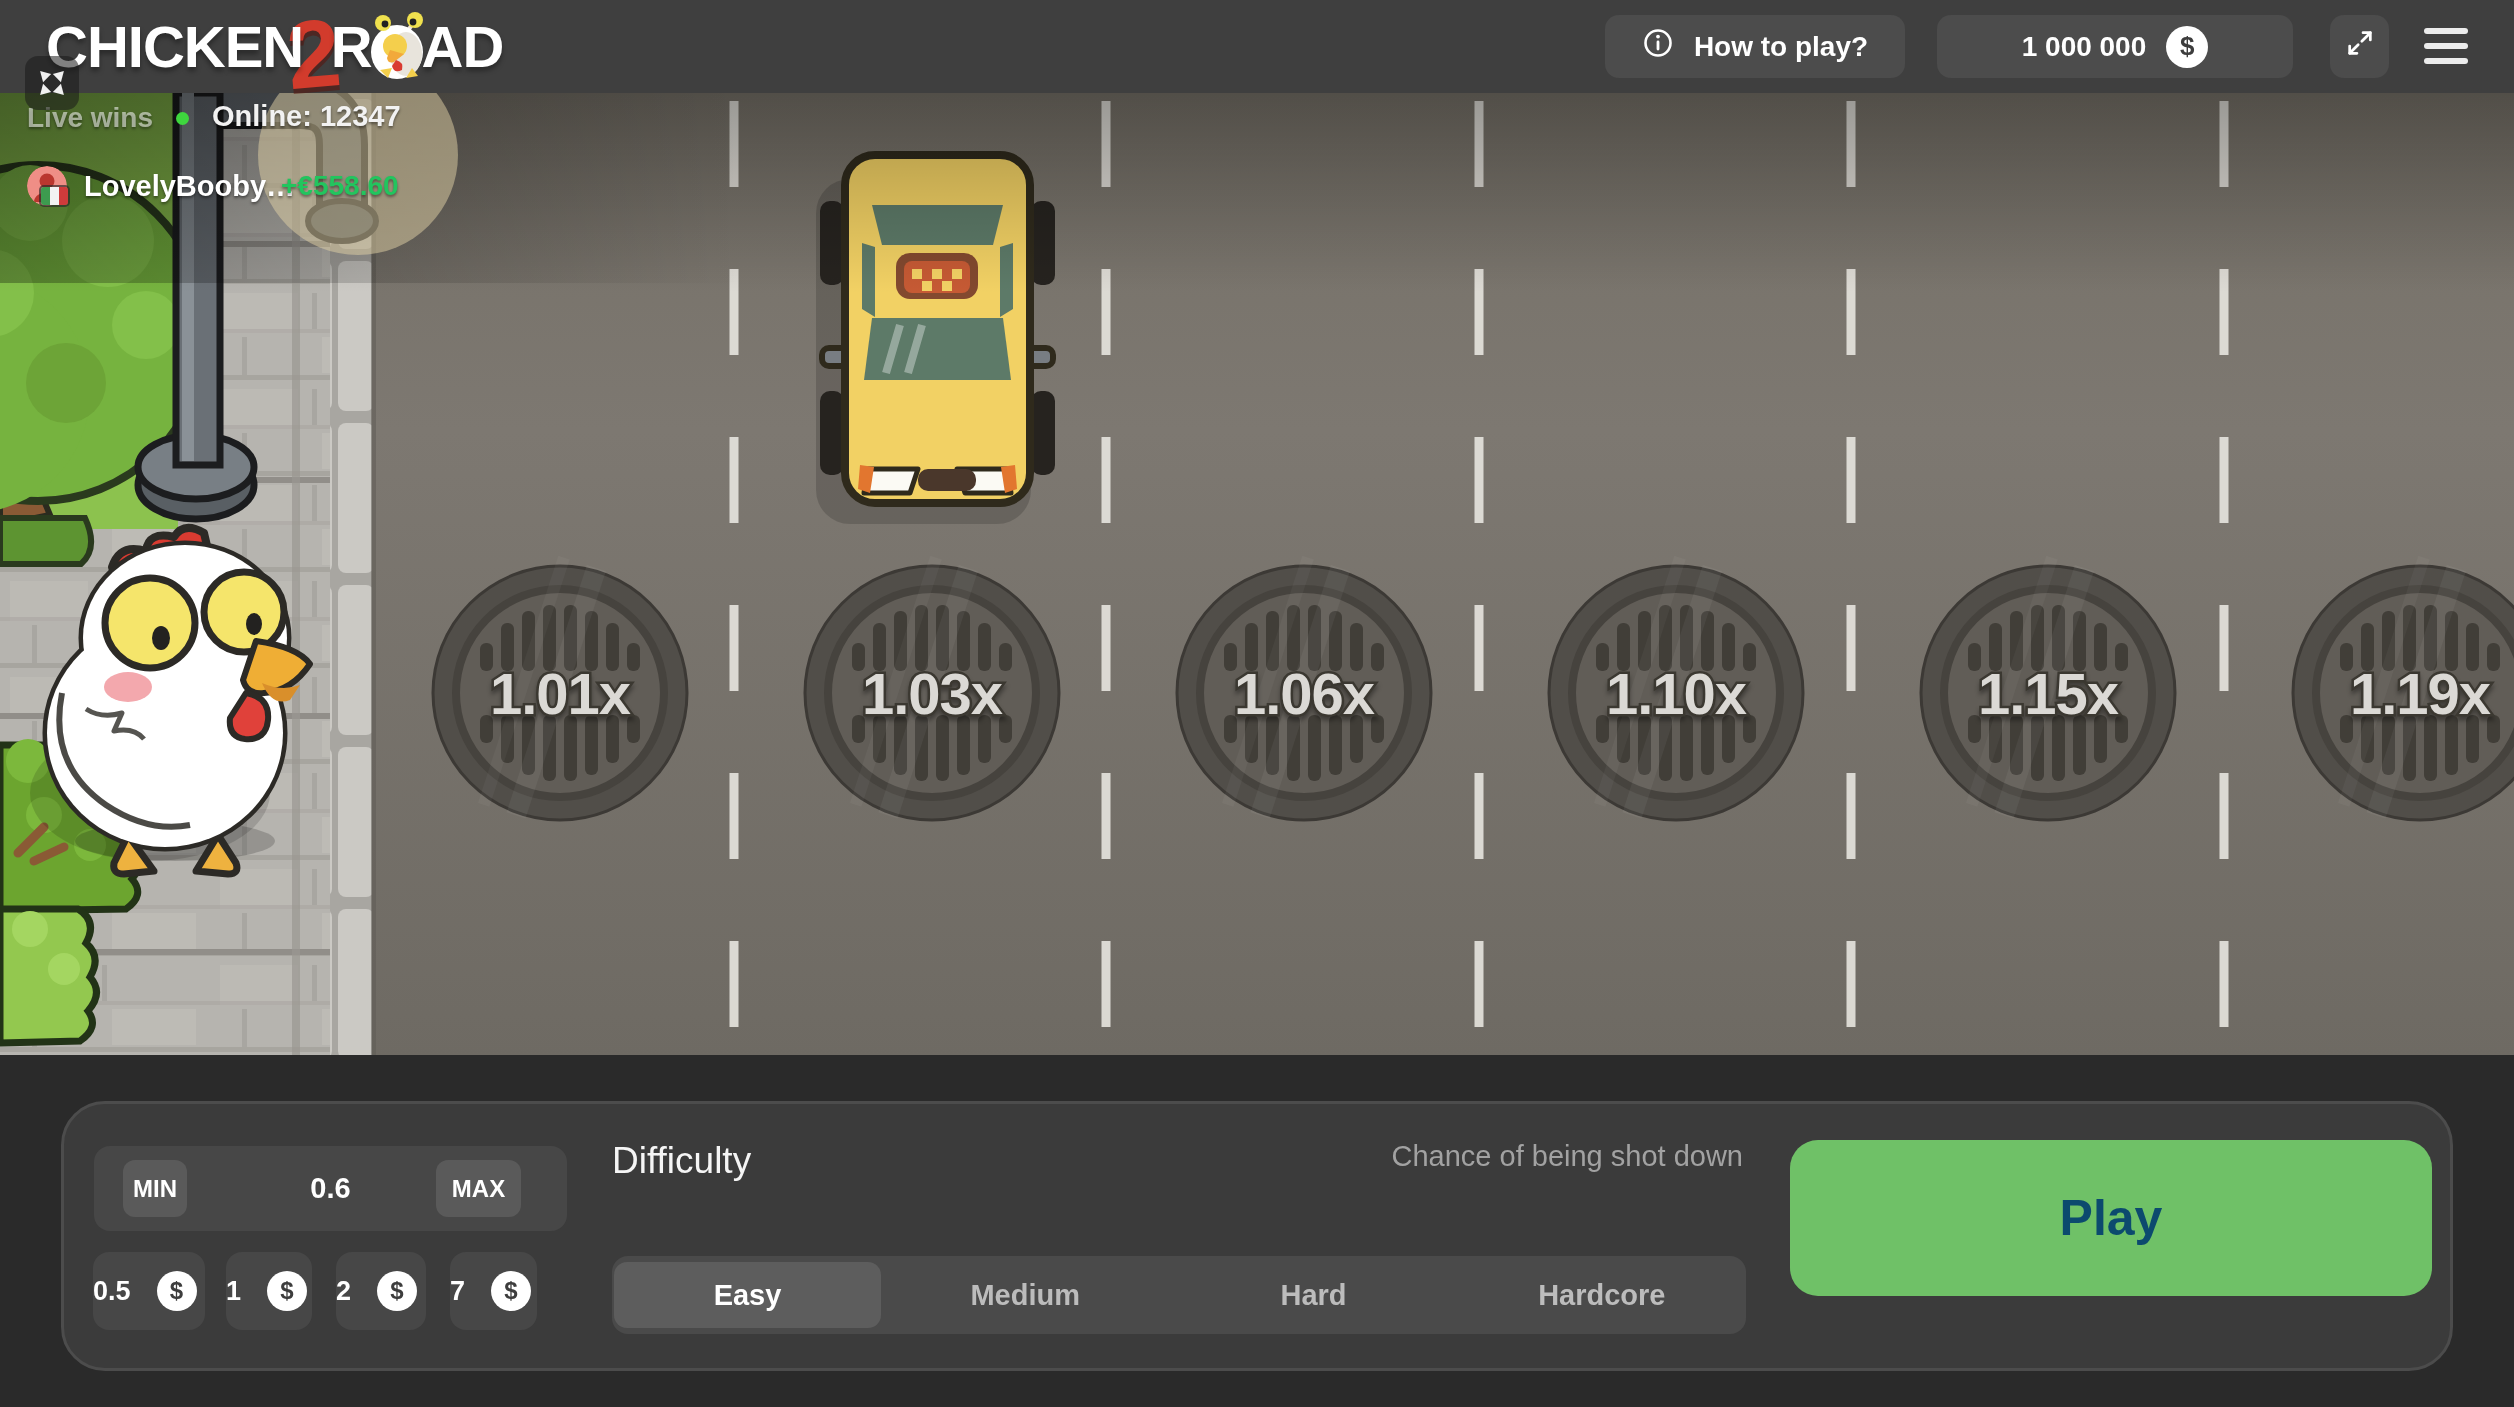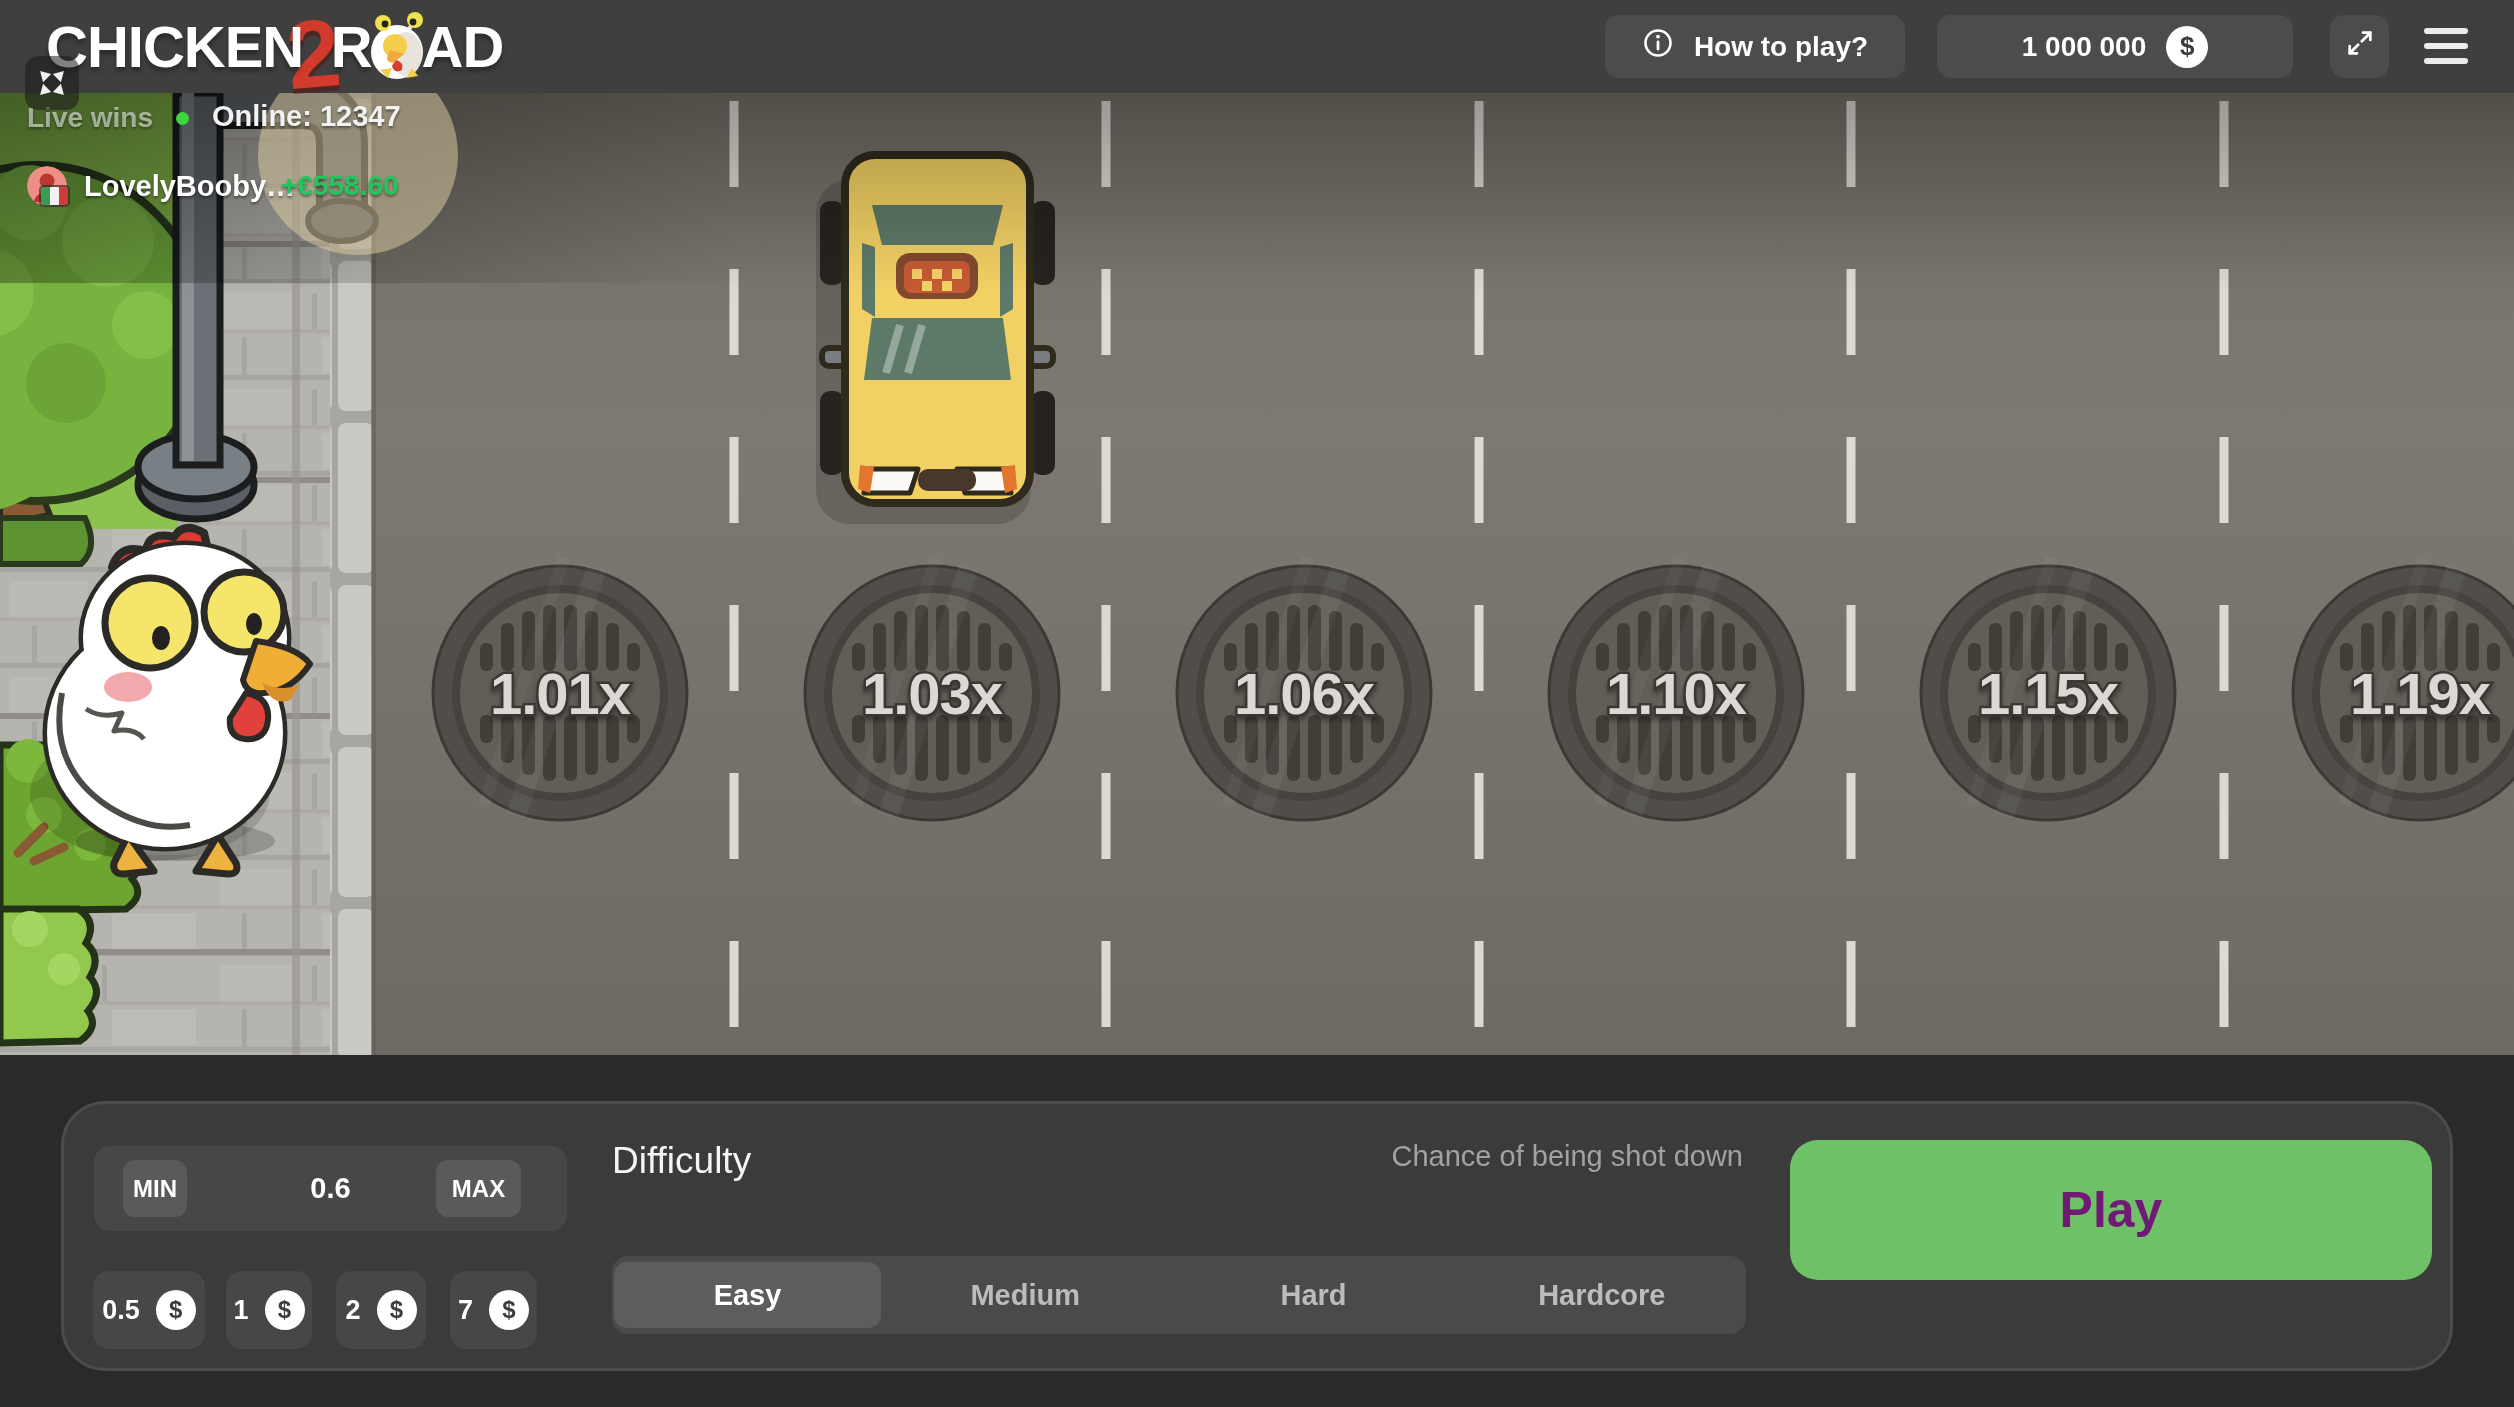--- a/index.html
+++ b/index.html
@@ -58,39 +58,39 @@
            border:3px solid #4c4c4c; border-radius:44px; z-index:11; }
   .betbox { position:absolute; left:30px; top:42px; width:473px; height:85px; background:#474747;
             border-radius:16px; }
   .minmax { position:absolute; top:14px; height:57px; background:#5a5a5a; border-radius:12px;
             display:flex; align-items:center; justify-content:center; color:#fff; font-size:24px;
             font-weight:700; cursor:pointer; }
   .minbtn { left:29px; width:64px; }
   .maxbtn { left:342px; width:85px; }
   .betval { position:absolute; left:0; top:0; width:100%; height:100%; display:flex; align-items:center;
             justify-content:center; color:#fff; font-size:29px; font-weight:700; pointer-events:none; }
-  .chip { position:absolute; top:167px; height:78px; background:#474747; border-radius:16px;
-          display:flex; align-items:center; justify-content:center; gap:16px; color:#fff;
+  .chip { position:absolute; top:148px; height:78px; background:#474747; border-radius:16px;
+          display:flex; align-items:center; gap:26px; color:#fff;
           font-size:27px; font-weight:700; cursor:pointer; }
   .chip .coin { width:40px; height:40px; font-size:24px; }
   .chip1 { left:29px;  width:112px; }
   .chip2 { left:162px; width:86px; }
   .chip3 { left:272px; width:90px; }
   .chip4 { left:386px; width:87px; }
   .difflabel { position:absolute; left:548px; top:36px; font-size:37px; font-weight:400; color:#f5f5f5; }
   .chance { position:absolute; left:1279px; top:36px; width:400px; text-align:right; font-size:29px;
             color:#a2a2a2; }
   .segment { position:absolute; left:548px; top:152px; width:1134px; height:78px; background:#4a4a4a;
              border-radius:16px; display:flex; align-items:center; }
   .seg { flex:1; text-align:center; font-size:29px; font-weight:700; color:#bcbcbc; cursor:pointer; }
   .seg.sel { flex:none; width:267px; height:66px; margin-left:2px; background:#5d5d5d; border-radius:13px;
              color:#ffffff; display:flex; align-items:center; justify-content:center; }
-  .playbtn { position:absolute; left:1726px; top:36px; width:642px; height:140px; background:#6fc167;
+  .playbtn { position:absolute; left:1726px; top:36px; width:642px; height:156px; background:#6fc167;
              border-radius:28px; display:flex; align-items:center; justify-content:center;
-             color:#701a75; font-size:50px; font-weight:700; cursor:pointer; }
+             color:#0c4a6e; font-size:50px; font-weight:700; cursor:pointer; }
 
   svg text { font-family:"Liberation Sans", sans-serif; }
   .mh-label { font-size:58px; font-weight:700; fill:#dbd9d5; paint-order:stroke; stroke:#3b3831;
               stroke-width:5px; letter-spacing:-1px; filter:drop-shadow(0 4px 2px rgba(0,0,0,.35)); }
 </style>
 </head>
 <body>
 
 <div id="stage">
 

